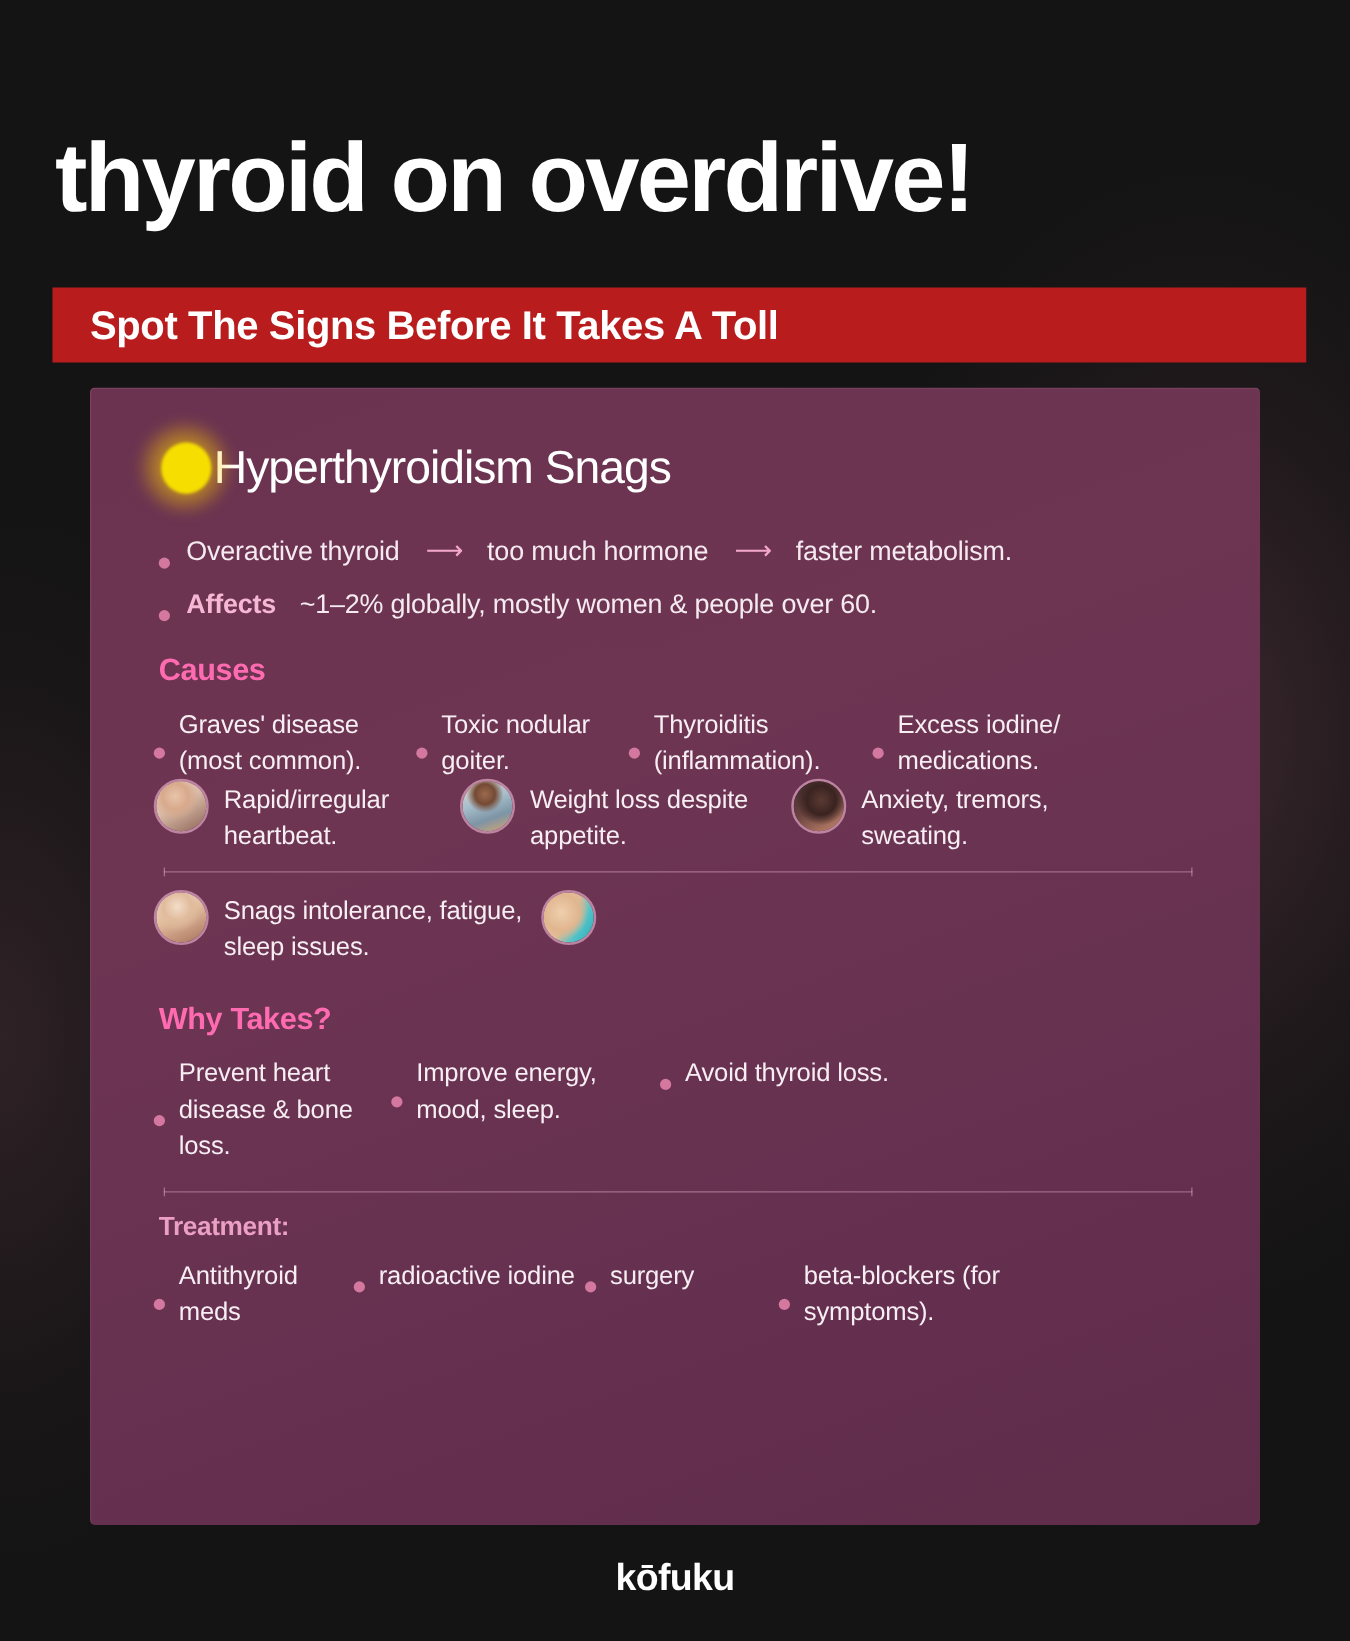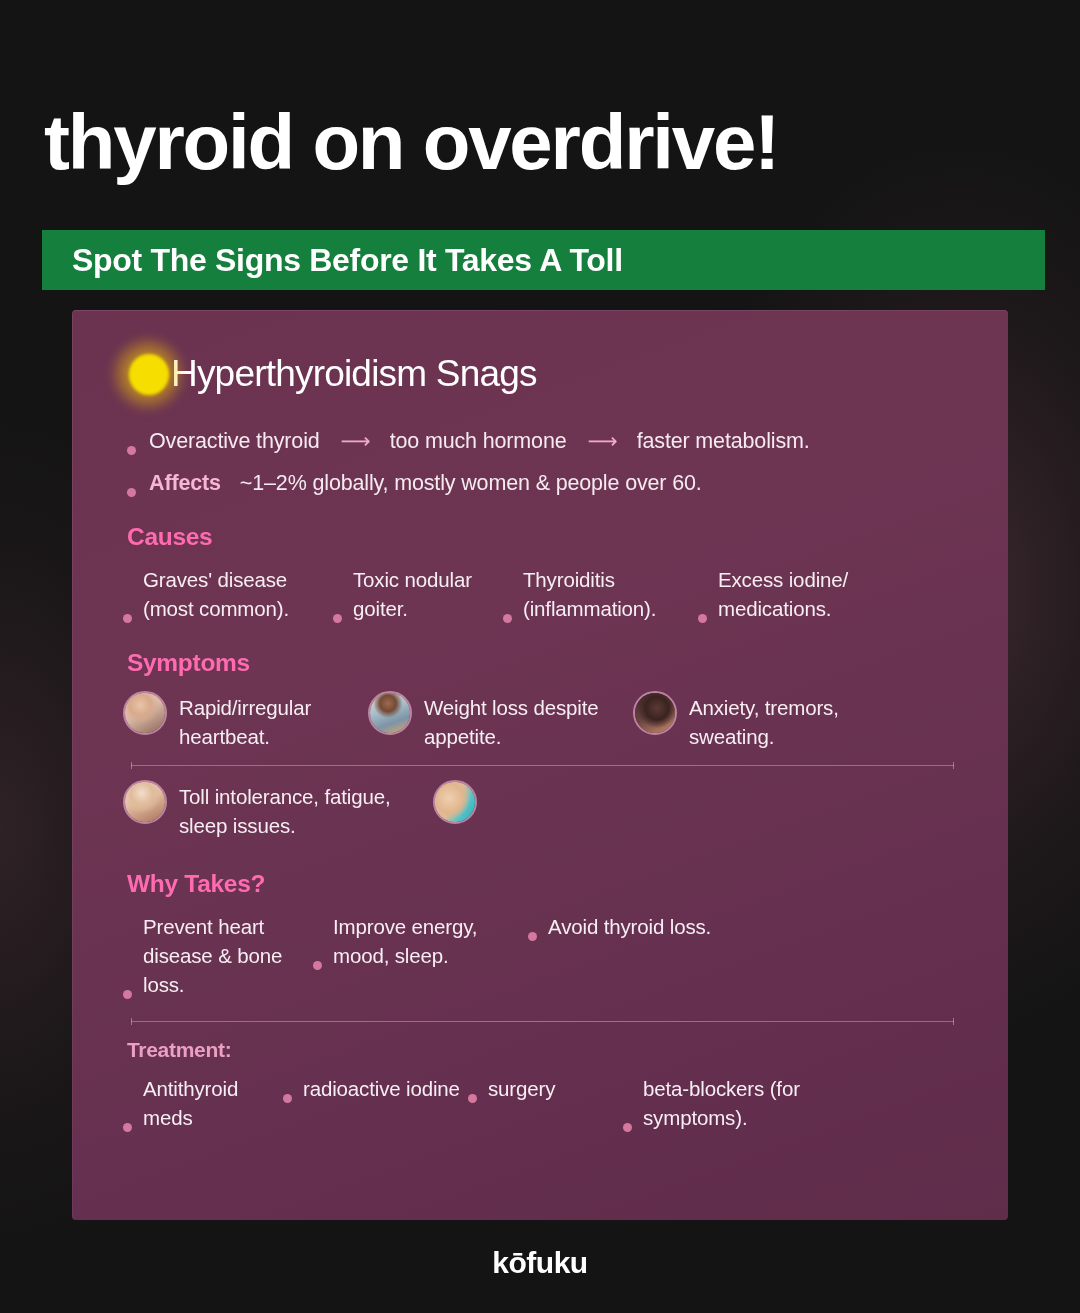--- a/index.html
+++ b/index.html
@@ -55,21 +55,21 @@
     letter-spacing: -2.2px;
     white-space: nowrap;
   }
 
   .subtitle-bar {
     position: absolute;
     left: 42px;
     top: 230px;
     width: 1003px;
     height: 60px;
-    background: #15803d;
+    background: #b91c1c;
     display: flex;
     align-items: center;
     padding-left: 30px;
   }
   .subtitle-text {
     color: #ffffff;
     font-size: 32px;
     font-weight: 600;
     letter-spacing: -0.3px;
     line-height: 36px;
@@ -176,21 +176,21 @@
   }
 
   
   .bullet-row {
     display: flex;
     padding-left: 14px;
     align-items: flex-start;
   }
   .bullet-item {
     display: flex;
-    align-items: flex-end;
+    align-items: center;
     gap: 11px;
   }
   .bullet-item .dot {
     margin-top: 17px;
   }
   .bullet-item .txt {
     color: #f7eef3;
     font-size: 20.5px;
     line-height: 29px;
     letter-spacing: -0.15px;
@@ -339,21 +339,20 @@
       <div class="bullet-item">
         <span class="dot"></span>
         <span class="txt">Thyroiditis (inflammation).</span>
       </div>
       <div class="bullet-item">
         <span class="dot"></span>
         <span class="txt">Excess iodine/ medications.</span>
       </div>
     </div>
 
-    <div class="section-head">Symptoms</div>
     <div class="symptom-row">
       <div class="symptom-item" style="width:245px">
         <span class="avatar av-heart">
             <span class="ph"></span>
           </span>
         <span class="txt">Rapid/irregular heartbeat.</span>
       </div>
       <div class="symptom-item" style="width:265px">
         <span class="avatar av-weight">
             <span class="ph"></span>
@@ -368,21 +367,21 @@
       </div>
     </div>
 
     <div class="divider"></div>
 
     <div class="symptom-row">
       <div class="symptom-item" style="width:310px">
         <span class="avatar av-heat">
             <span class="ph"></span>
           </span>
-        <span class="txt">Toll intolerance, fatigue, sleep issues.</span>
+        <span class="txt">Snags intolerance, fatigue, sleep issues.</span>
       </div>
       <div class="symptom-item" style="width:300px">
         <span class="avatar av-goiter">
             <span class="ph"></span>
           </span>
       </div>
     </div>
 
     <div class="section-head" style="margin-top:30px">Why Takes?</div>
     <div class="bullet-row why">

